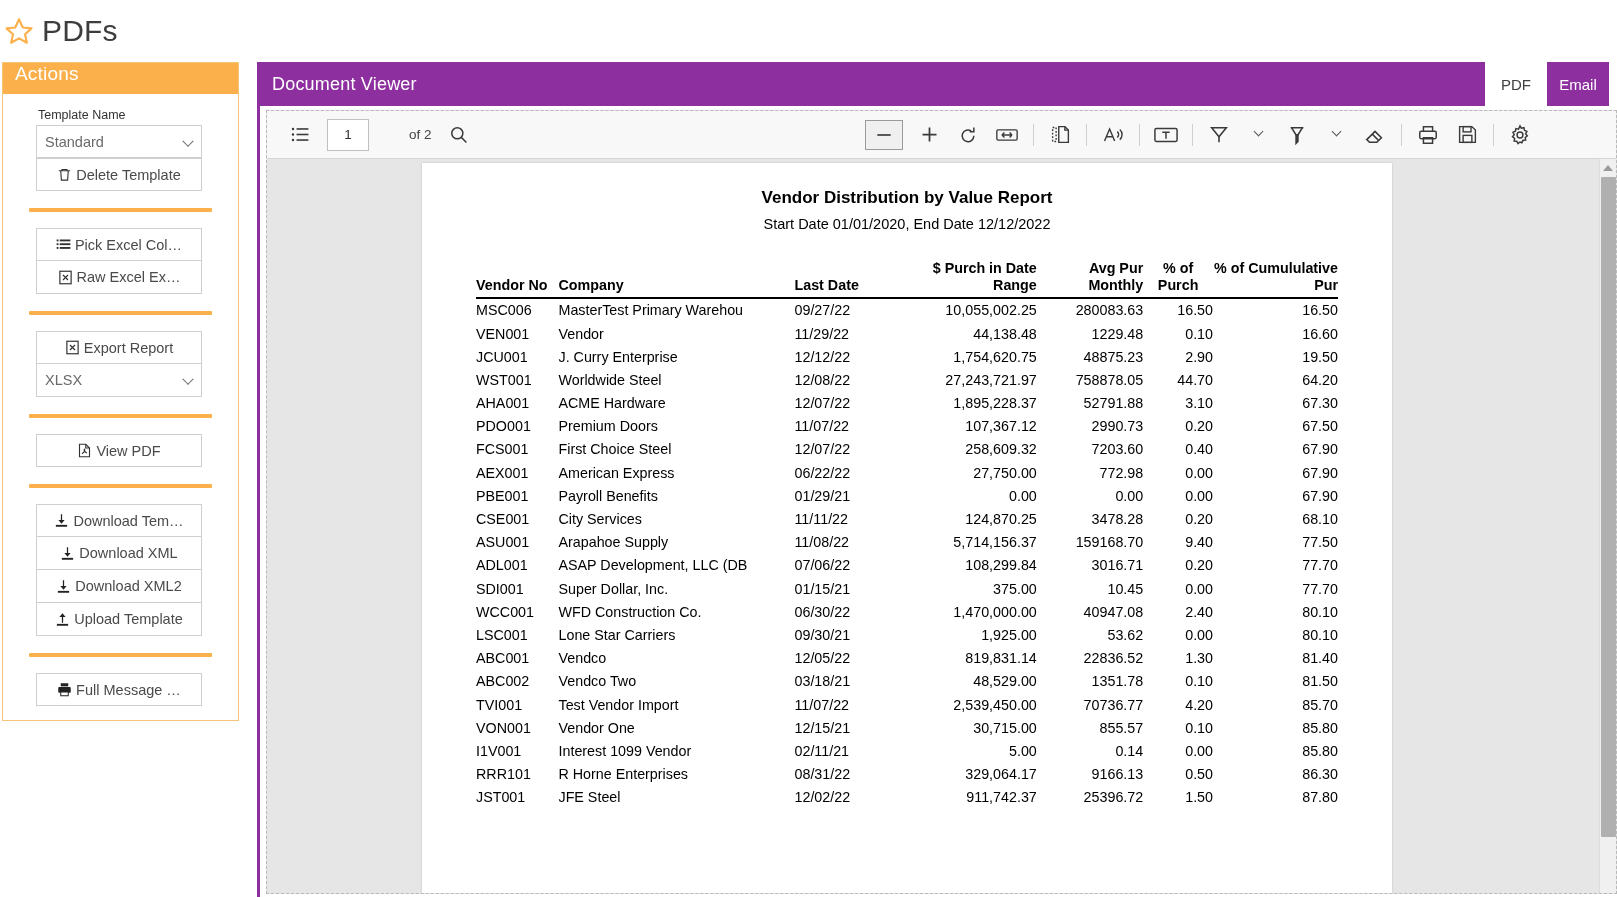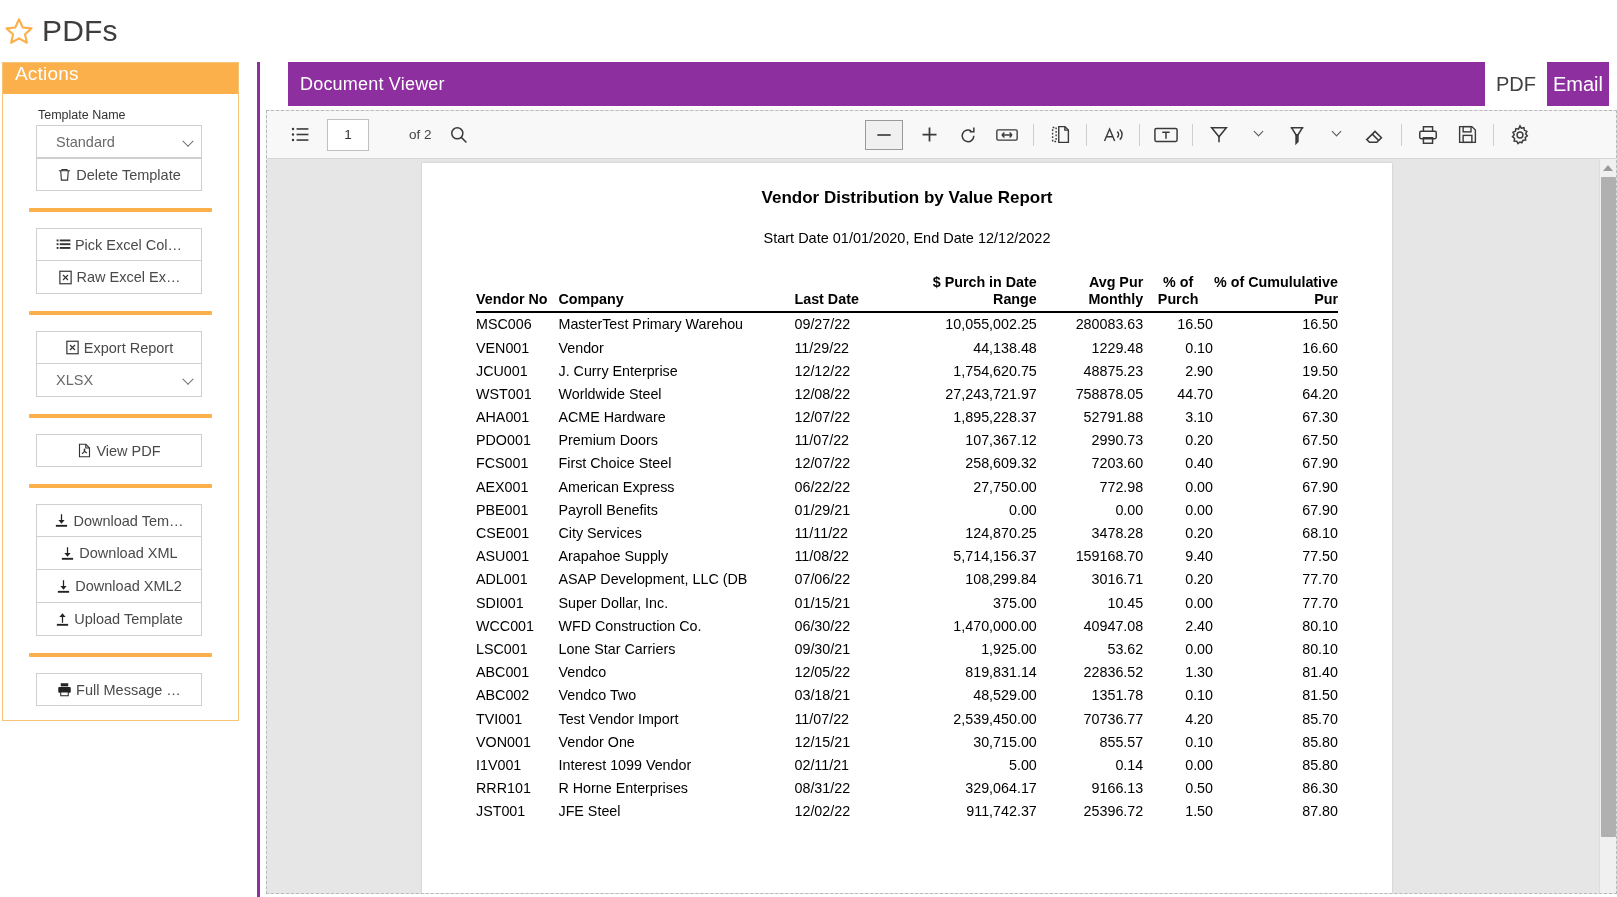--- a/index.html
+++ b/index.html
@@ -55,21 +55,21 @@
     margin-left: 17px;
     border: 1px solid #cfcfcf;
     background: #fff;
     height: 33px;
     display: flex;
     align-items: center;
     font-size: 14.5px;
     color: #555;
     position: relative;
   }
-  .select-box { padding-left: 19px; color: #6a6a6a; }
+  .select-box { padding-left: 8px; color: #6a6a6a; }
   .select-box .caret {
     position: absolute; right: 9px; top: 50%;
     transform: translateY(-60%) rotate(45deg);
     width: 8px; height: 8px;
     border-right: 1.8px solid #6a6a6a;
     border-bottom: 1.8px solid #6a6a6a;
   }
   .btn {
     justify-content: center;
     color: #4a4a4a;
@@ -87,40 +87,39 @@
   .stack { }
   .stack .btn { margin-left: 17px; }
 
   
   #viewer {
     margin-left: 18px;
     width: 1352px;
     height: 835px;
     border-left: 3px solid #8e2fa0;
     position: relative;
-    padding-left: 28px;
   }
   #viewer-header {
     height: 44px;
     background: #8e2fa0;
     display: flex;
     align-items: center;
     justify-content: space-between;
   }
   #viewer-title {
     color: #fff;
     font-size: 18px;
     padding-left: 12px;
     letter-spacing: .2px;
   }
   #viewer-tabs { display: flex; height: 100%; align-items: stretch; }
   .vtab {
     display: flex; align-items: center; justify-content: center;
     width: 62px;
-    font-size: 20px;
+    font-size: 15px;
     color: #ffffff;
   }
   .vtab.active { background: #ffffff; color: #404040; }
 
   
   #pdf-frame {
     position: absolute;
     left: 6px; top: 48px;
     width: 1351px; height: 784px;
     border: 1px dashed #b9b9b9;
@@ -184,21 +183,21 @@
     font-size: 17px;
     font-weight: bold;
     color: #000;
     margin-top: 25px;
     font-family: "Liberation Sans", sans-serif;
   }
   #doc-subtitle {
     text-align: center;
     font-size: 14.5px;
     color: #000;
-    margin-top: 22px;
+    margin-top: 8px;
   }
   #doc-table {
     width: 862px;
     margin: 28px auto 0 auto;
     border-collapse: collapse;
     font-size: 14.3px;
     color: #000;
   }
   #doc-table thead th {
     font-weight: bold;

